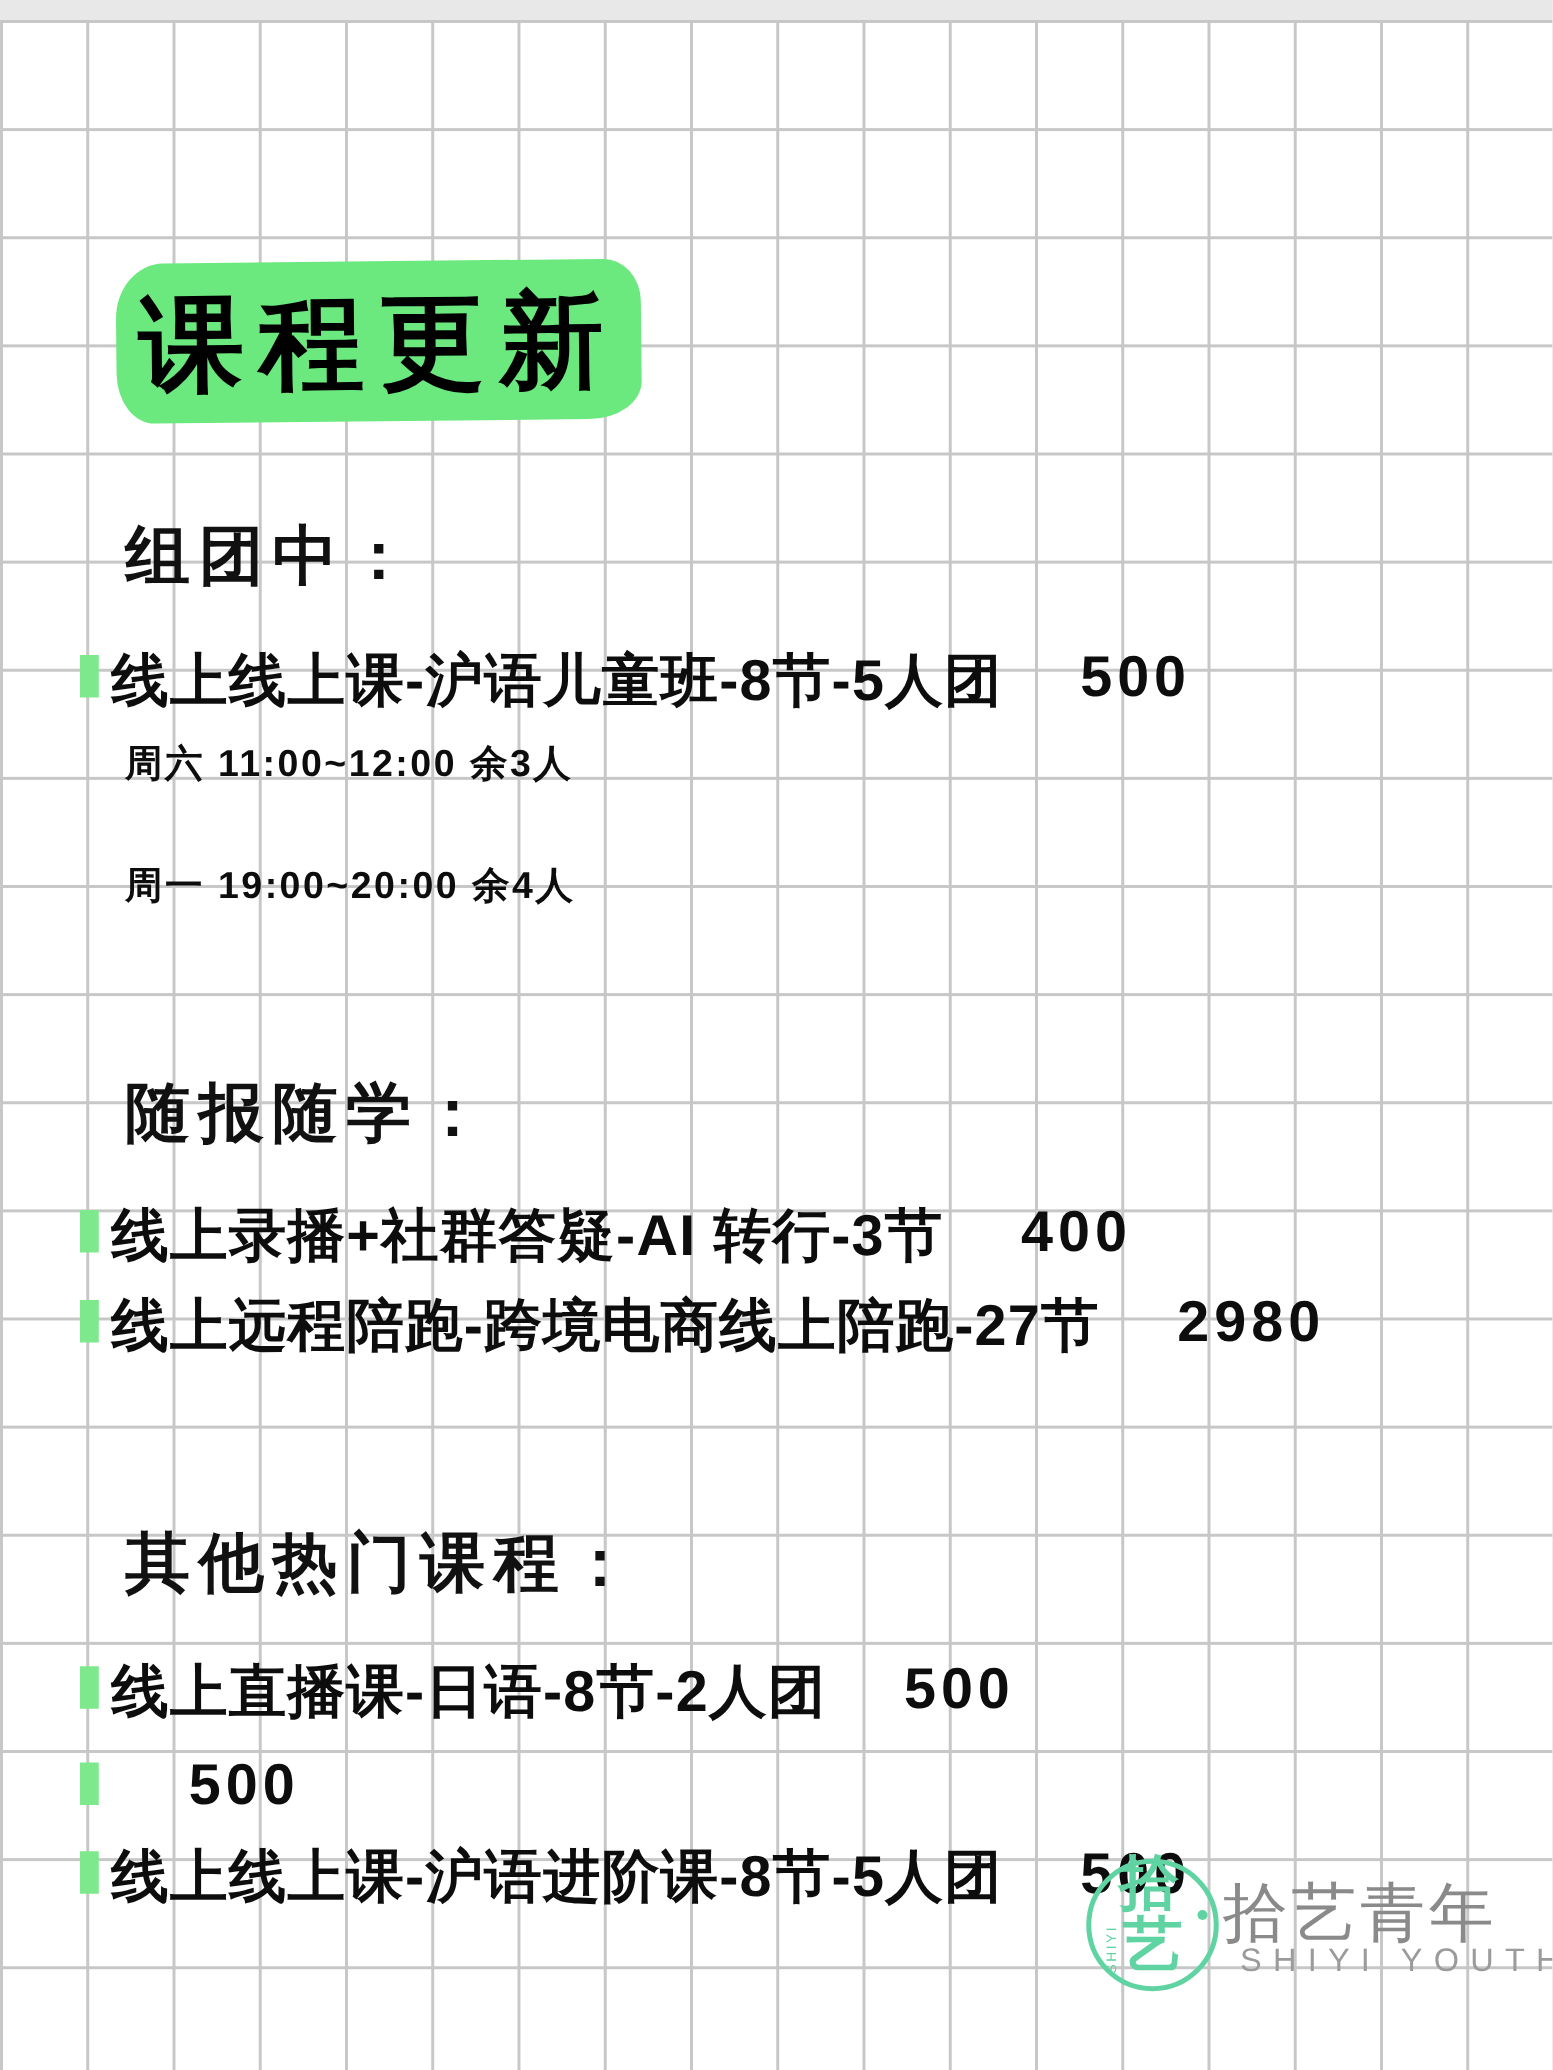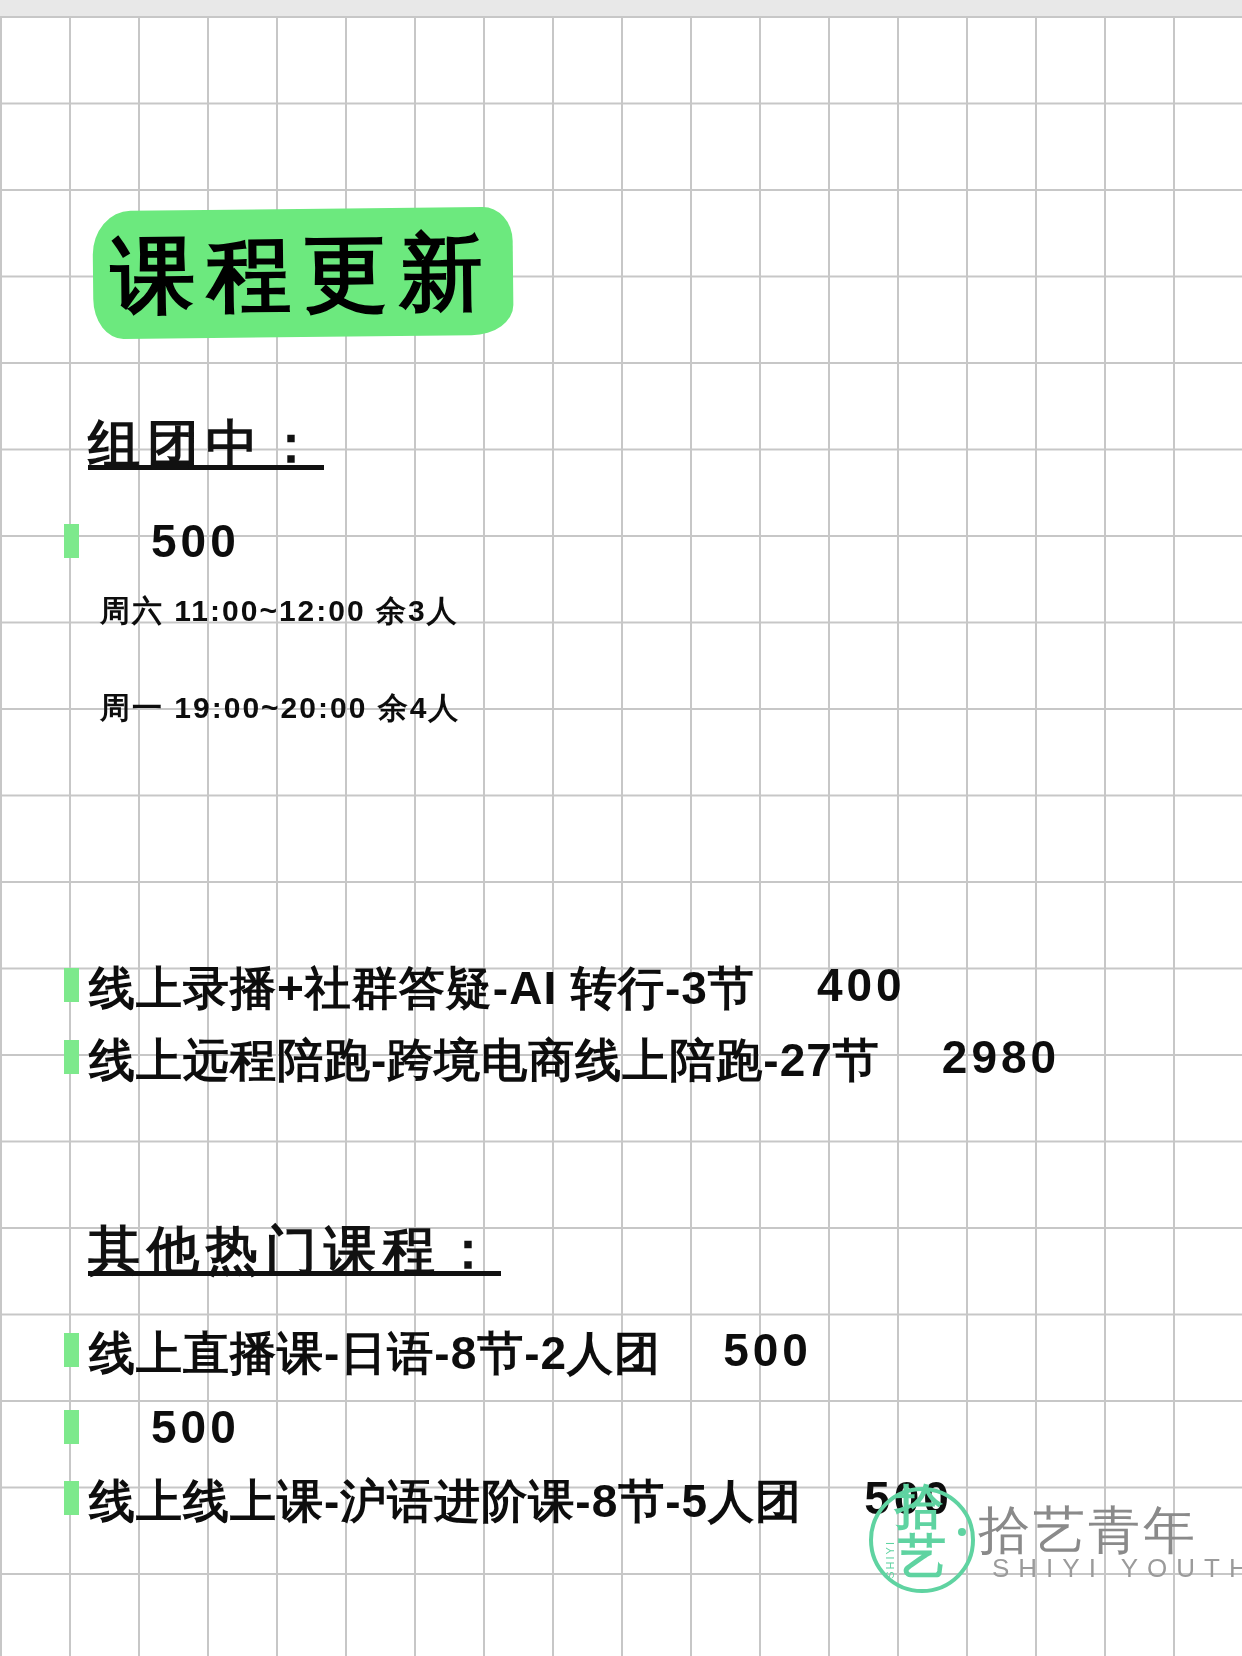--- a/index.html
+++ b/index.html
@@ -19,24 +19,23 @@
     background:#6ce97e;
     border-radius:38px 30px 42px 30px / 44px 34px 30px 40px;
     transform:rotate(-0.6deg);
     display:flex;align-items:center;justify-content:center;
   }
   .title-text{
     font-size:84px;font-weight:900;letter-spacing:12px;color:#000;
     white-space:nowrap;transform:translateY(2px);
   }
   .heading{
-    position:absolute;left:88px;
+    position:absolute;left:100px;
     font-size:52px;font-weight:800;letter-spacing:7px;color:#111;
     white-space:nowrap;
-    text-decoration:underline;
   }
   .item{
     position:absolute;left:64px;
     display:flex;align-items:flex-start;white-space:nowrap;
   }
   .bullet{
     width:15px;height:34px;background:#7de98c;
     margin:10px 10px 0 0;flex:0 0 auto;
   }
   .iname,.iprice{
@@ -82,25 +81,27 @@
 <div class="poster">
 
   <div class="title-box">
     <span class="title-text">课程更新</span>
   </div>
 
   <div class="heading" style="top:394px">组团中：</div>
 
   <div class="item" style="top:498px">
     <span class="bullet"></span>
+    <span class="iname">线上线上课-沪语儿童班-8节-5人团</span>
     <span class="iprice">500</span>
   </div>
   <div class="detail" style="top:575px">周六 11:00~12:00 余3人</div>
   <div class="detail" style="top:672px">周一 19:00~20:00 余4人</div>
 
+  <div class="heading" style="top:840px">随报随学：</div>
 
   <div class="item" style="top:942px">
     <span class="bullet"></span>
     <span class="iname">线上录播+社群答疑-AI 转行-3节</span>
     <span class="iprice">400</span>
   </div>
   <div class="item" style="top:1014px">
     <span class="bullet"></span>
     <span class="iname">线上远程陪跑-跨境电商线上陪跑-27节</span>
     <span class="iprice">2980</span>

